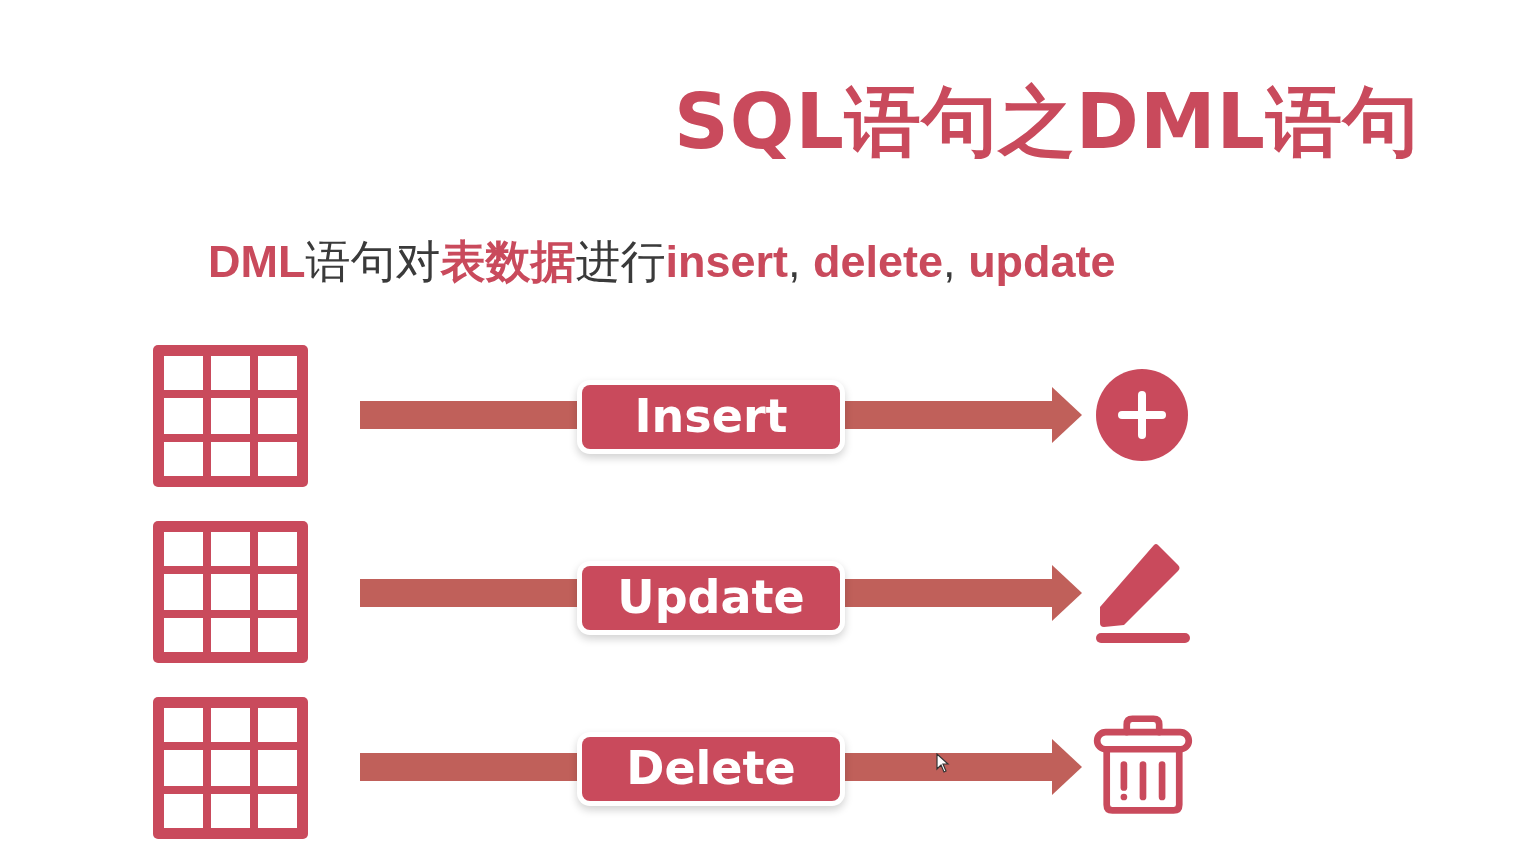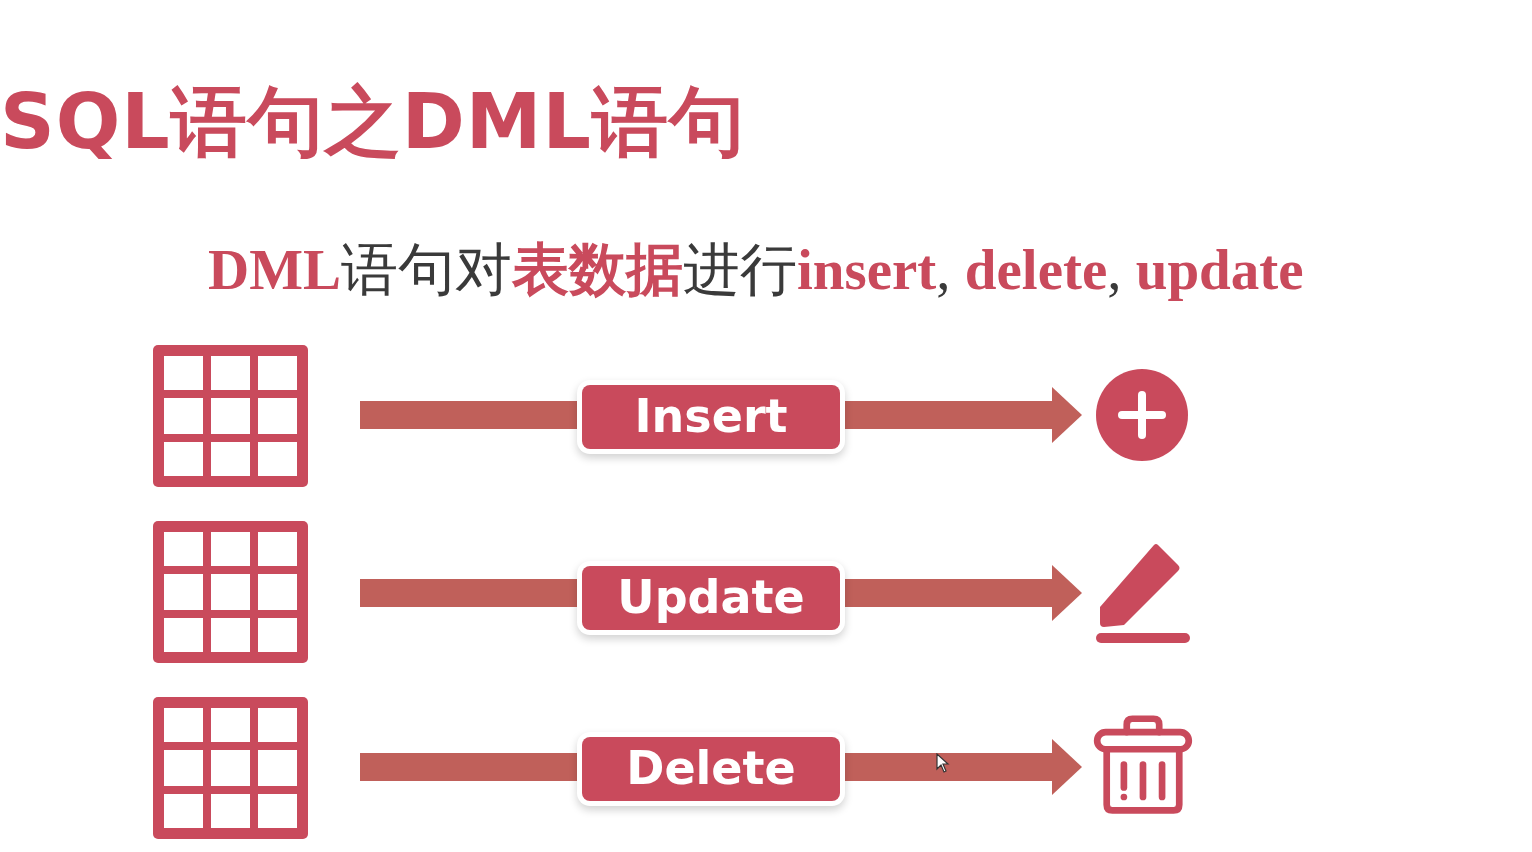--- a/index.html
+++ b/index.html
@@ -1,27 +1,27 @@
 <!DOCTYPE html>
 <html><head>
 <meta charset="utf-8">
 <style>
   html, body { margin: 0; padding: 0; }
   body {
     width: 1532px; height: 852px; background: #ffffff; position: relative; overflow: hidden;
     font-family: "Liberation Sans", "DejaVu Sans", sans-serif;
   }
   .title {
-    position: absolute; left: 0; width: 1420px; top: 72px; text-align: left;
+    position: absolute; left: 0; width: 1420px; top: 72px; text-align: right;
     font-size: 76px; font-weight: bold; color: #c94a5c; letter-spacing: 1px;
     font-family: "DejaVu Sans", sans-serif;
   }
   .subtitle {
-    position: absolute; left: 208px; top: 232px; font-size: 57px; white-space: nowrap;
-    font-family: Liberation Serif, serif; color: #3a3a3a; text-align: right;
+    position: absolute; left: 208px; top: 232px; font-size: 45px; white-space: nowrap;
+    font-family: Liberation Sans, sans-serif; color: #3a3a3a; text-align: right;
   }
   .subtitle .hl { color: #c94a5c; font-weight: bold; }
   .subtitle .plain { color: #3a3a3a; font-weight: normal; }
   .row { position: absolute; left: 0; width: 1532px; height: 150px; }
   .table-icon { position: absolute; left: 153px; width: 155px; height: 142px; }
   .shaft { position: absolute; left: 360px; width: 700px; height: 28px; background: #c0605a; }
   .arrowhead {
     position: absolute; left: 1052px; width: 0; height: 0;
     border-top: 28px solid transparent; border-bottom: 28px solid transparent;
     border-left: 30px solid #c0605a;

